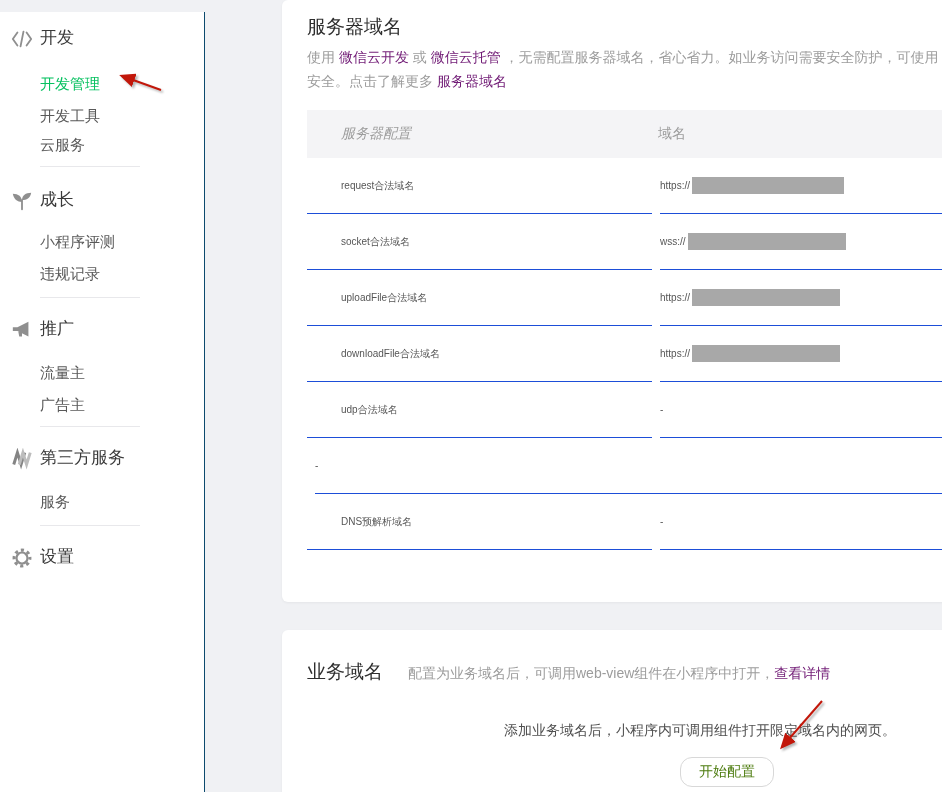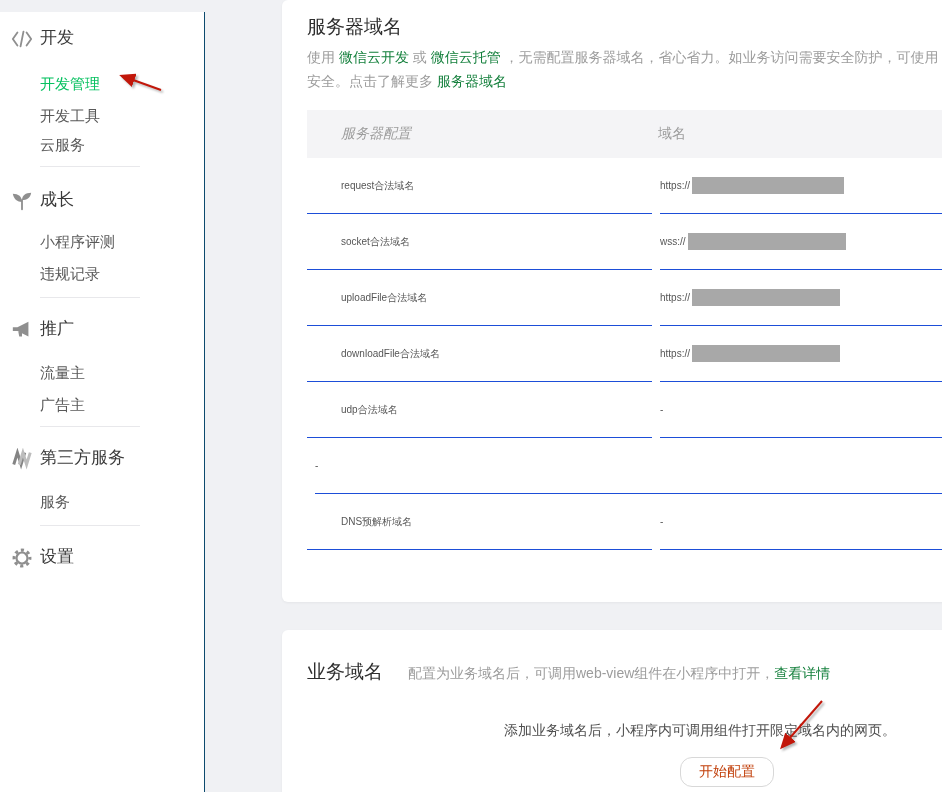--- a/index.html
+++ b/index.html
@@ -27,21 +27,21 @@
     border-radius:6px; box-shadow:0 1px 3px rgba(0,0,0,0.05); overflow:hidden;
   }
   .card1 { top:0; height:602px; }
   .card2 { top:630px; height:240px; }
   .card-title { font-size:19px; line-height:26px; color:#2e2e2e; font-weight:400; }
   .c1-title { position:absolute; left:25px; top:14px; }
   .c1-desc {
     position:absolute; left:25px; top:45px; font-size:14px; line-height:24px;
     color:#9c9c9c; white-space:nowrap;
   }
-  a.lnk { color:#15803d; text-decoration:none; cursor:pointer; }
+  a.lnk { color:#701a75; text-decoration:none; cursor:pointer; }
   
   .dom-table { position:absolute; left:25px; top:110px; width:655px; }
   .thead {
     display:flex; height:48px; align-items:center; background:#f4f4f6;
     font-size:14px; color:#9c9c9c;
   }
   .thead .h1 { width:351px; padding-left:34px;font-style:italic; }
   .thead .h2 { flex:1; }
   .trow { display:flex; height:56px; }
   .trow .td1, .trow .td2 {
@@ -56,21 +56,21 @@
   .c2-head { position:absolute; left:25px; top:29px; display:flex; align-items:baseline; white-space:nowrap; }
   .c2-head .card-title { margin-right:25px; }
   .c2-desc { font-size:14px; color:#9c9c9c; }
   .c2-note {
     position:absolute; right:66px; top:90px; width:560px; text-align:right;
     font-size:14px; line-height:20px; color:#4f4f4f; white-space:nowrap;
   }
   .btn {
     position:absolute; left:398px; top:127px; width:94px; height:30px;
     background:#ffffff; border:1px solid #d8d8d8; border-radius:12px;
-    font-size:14px; color:#c2410c; font-family:inherit; cursor:pointer;
+    font-size:14px; color:#4d7c0f; font-family:inherit; cursor:pointer;
   }
   .top-right-partial {
     position:absolute; left:929px; top:16px; font-size:14px; color:#4a4a4a; white-space:nowrap;
   }
   
   .anno-overlay { position:absolute; left:0; top:0; width:942px; height:792px; pointer-events:none; }
   .anno { filter:drop-shadow(2px 2px 1.2px rgba(90,90,90,0.45)); }
   .icon-stroke { stroke:#8f8f8f; fill:none; stroke-width:2; stroke-linecap:round; stroke-linejoin:round; }
 </style>
 </head>

